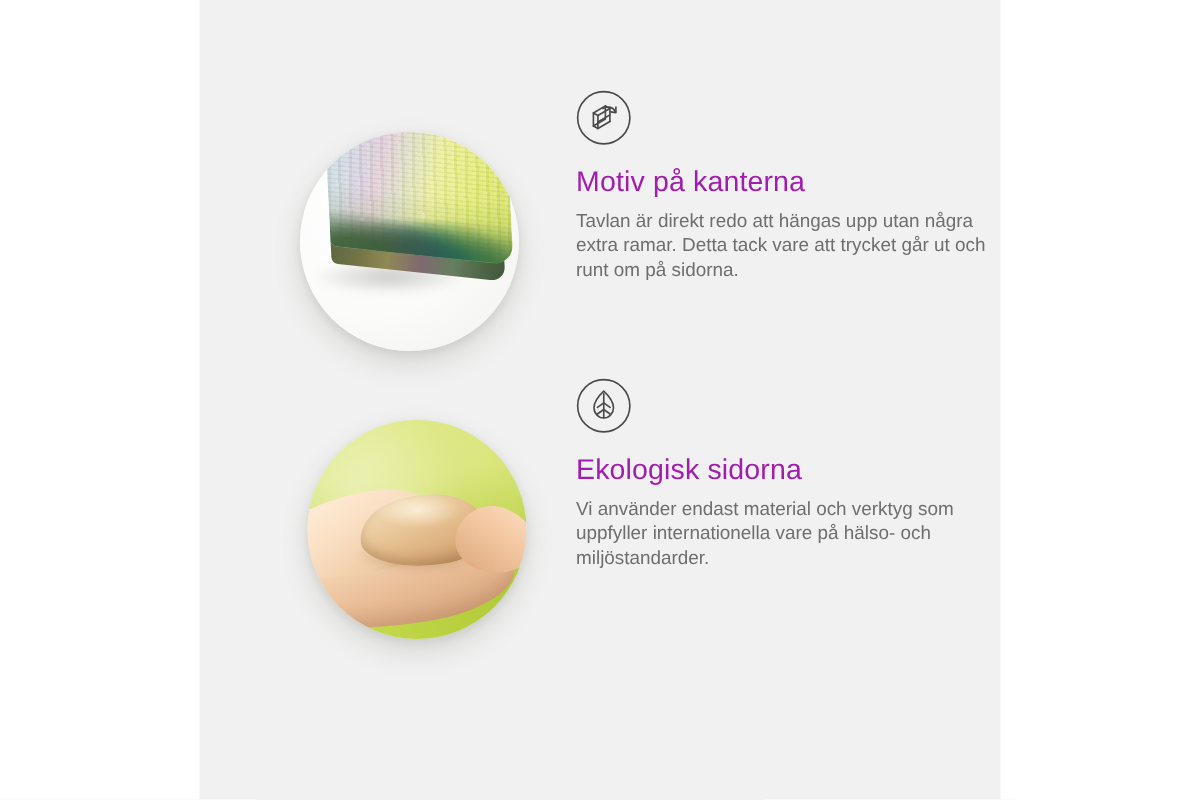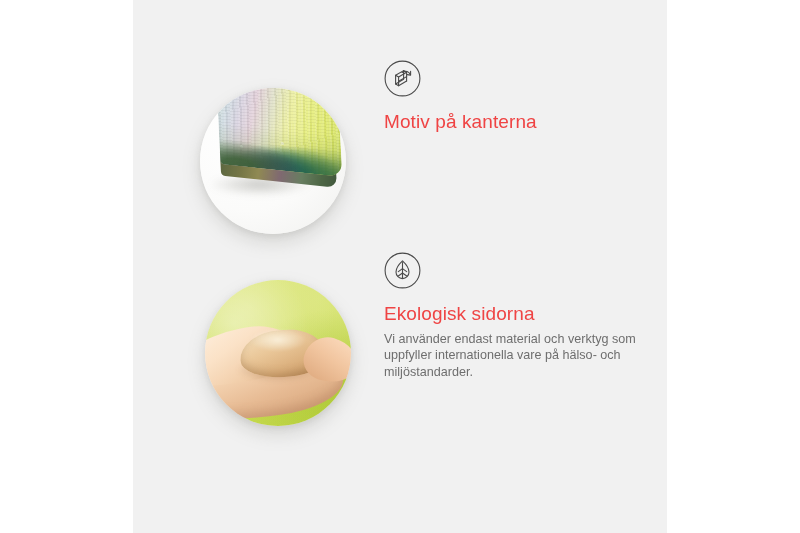--- a/index.html
+++ b/index.html
@@ -250,21 +250,21 @@
     height: 37px;
     margin-bottom: 14px;
   }
   .icon-badge svg { display: block; }
 
   .feature-title {
     margin: 0 0 6px 0;
     font-size: 19px;
     font-weight: normal;
     line-height: 22px;
-    color: #ef4444;
+    color: #a21caf;
     letter-spacing: 0.1px;
   }
   .feature-text {
     margin: 0;
     font-size: 12.6px;
     line-height: 16.4px;
     color: #6e6e6e;
   }
 </style>
 </head>
@@ -301,20 +301,21 @@
           <path d="M14.6 17.0 L22.6 12.3"></path>
           <path d="M14.6 21.3 L22.6 16.6"></path>
           <path d="M14.6 25.7 L22.6 21.0"></path>
           <path d="M19.6 10.6 L22.6 12.3 L22.6 21.0"></path>
 
           <path d="M18.0 12.4 C21.9 10.3 25.0 11.6 26.3 14.6"></path>
           <path d="M26.6 11.4 L26.6 15.1 L23.2 14.6"></path>
         </svg>
       </div>
       <h3 class="feature-title">Motiv på kanterna</h3>
+      <p class="feature-text">Tavlan är direkt redo att hängas upp utan några extra ramar. Detta tack vare att trycket går ut och runt om på sidorna.</p>
     </div>
   </div>
 
   <div class="feature feature-2" style="left:133px;">
 
     <div class="photo-wrap photo-2">
       <div class="photo">
         <div class="eco-scene">
           <div class="eco-blur"></div>
           <div class="hand-lower"></div>

